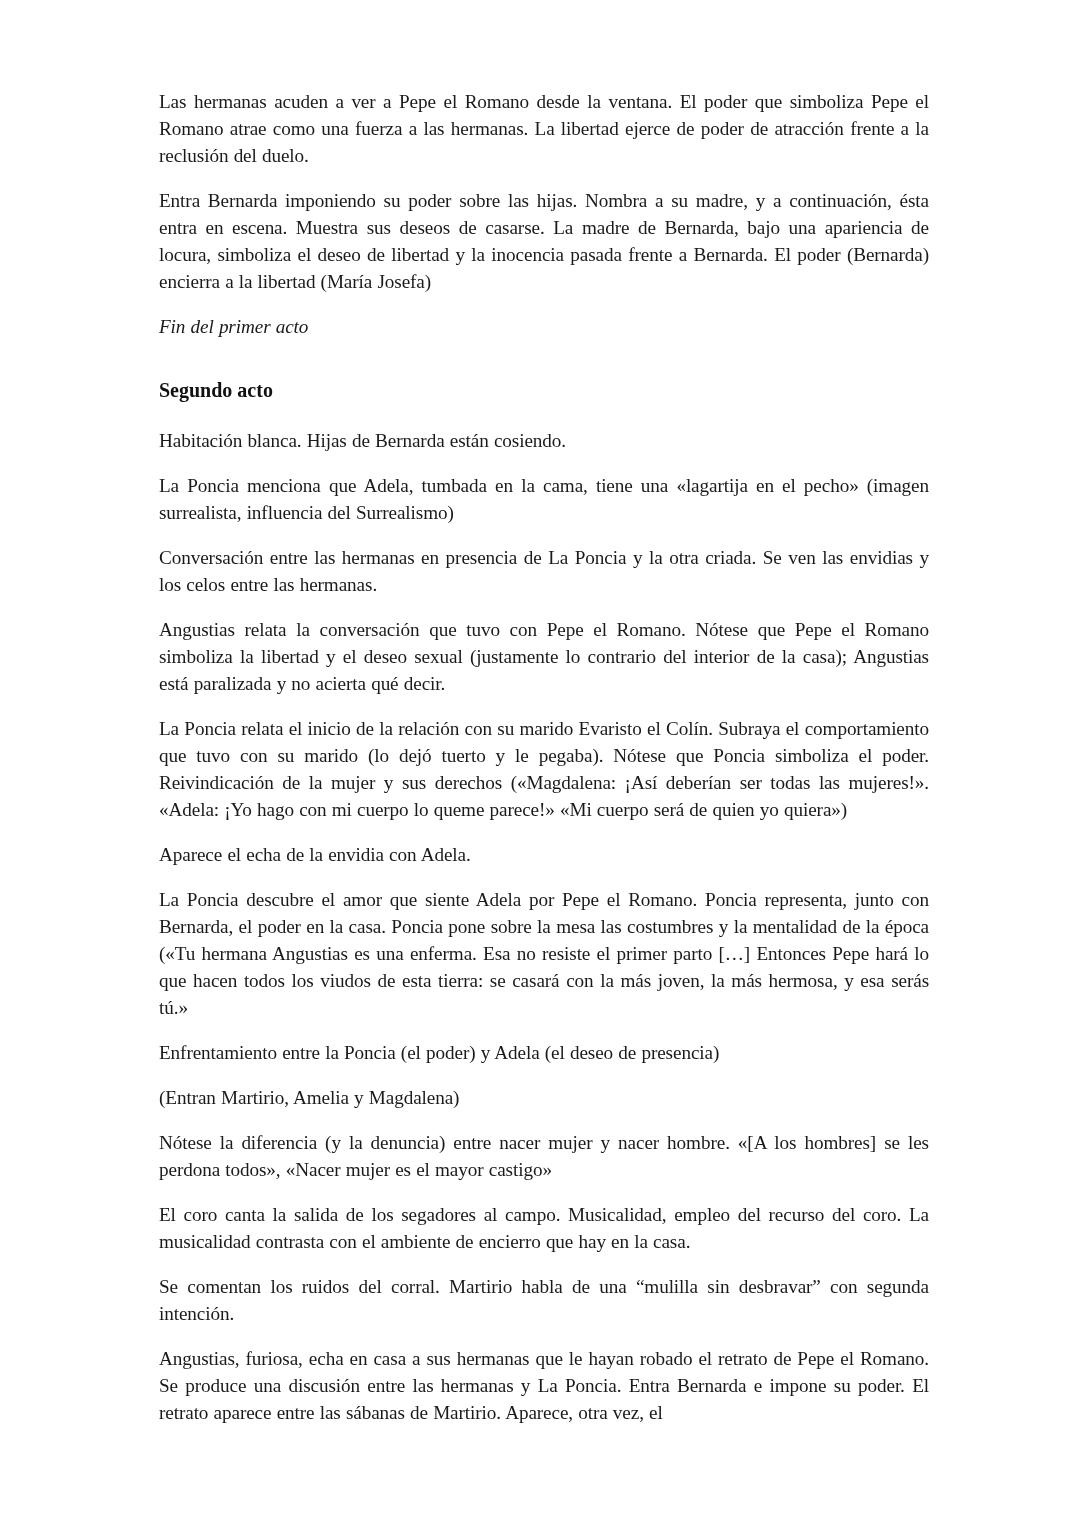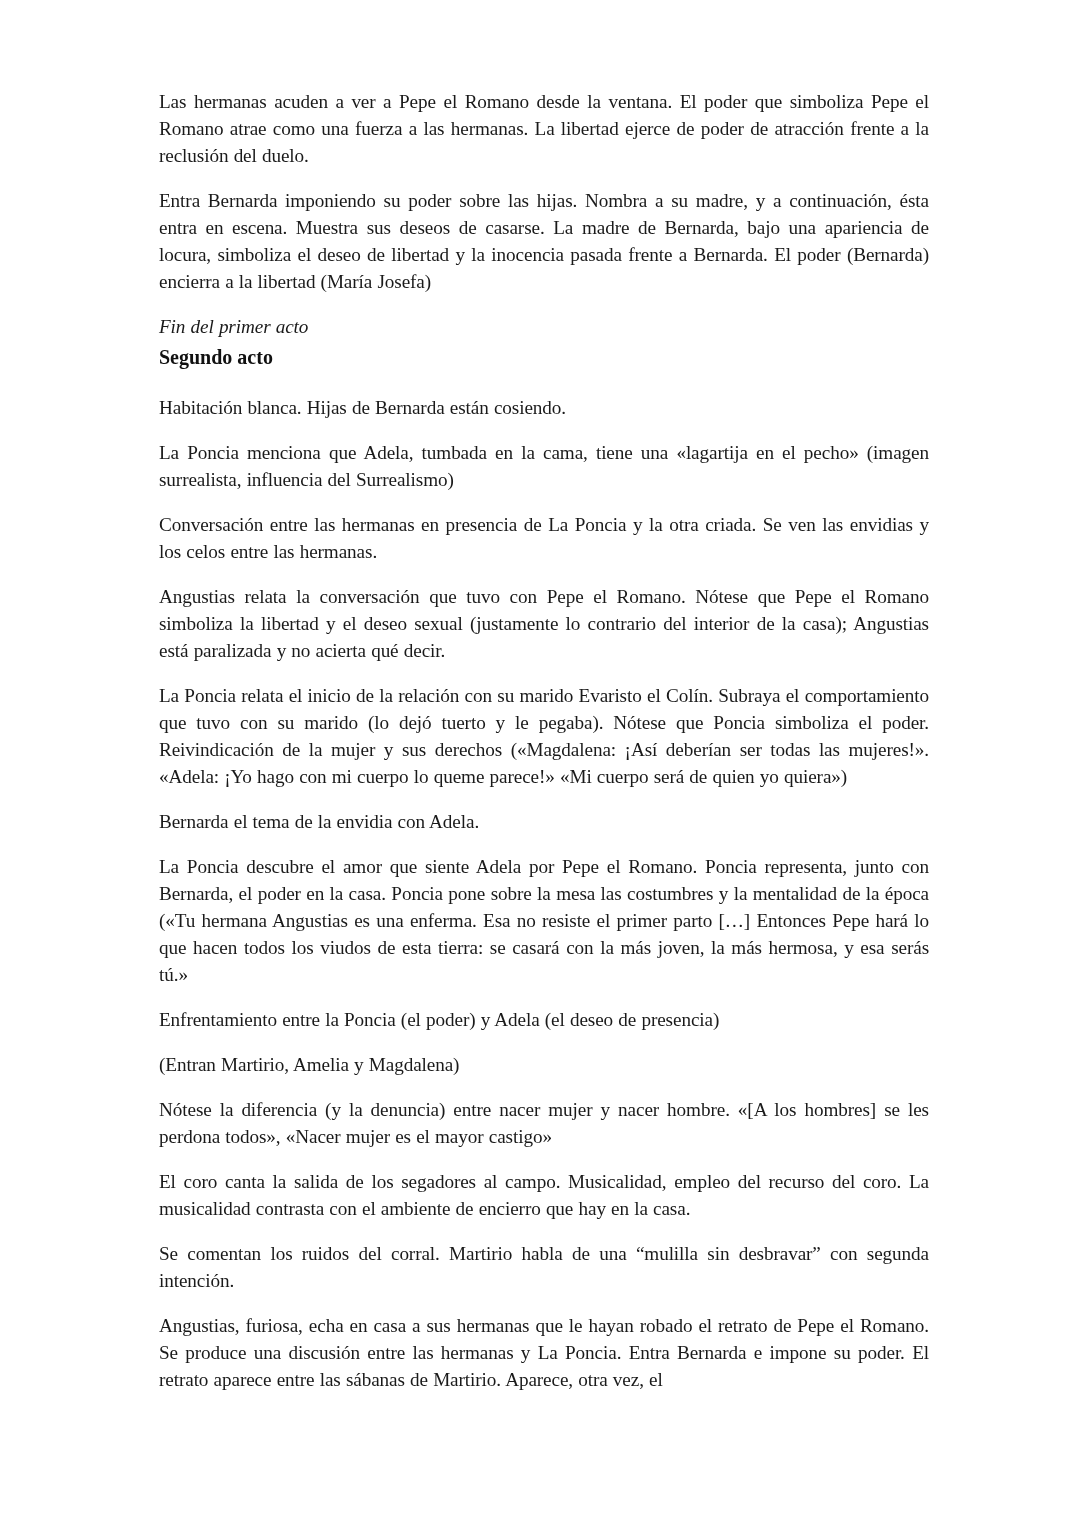--- a/index.html
+++ b/index.html
@@ -24,21 +24,21 @@
     .para {
       margin: 0 0 18px 0;
       font-size: 19.2px;
       line-height: 27px;
       text-align: justify;
       letter-spacing: -0.1px;
       word-spacing: 0.5px;
     }
     .para.italic {
       font-style: italic;
-      margin-bottom: 0;
+      margin-bottom: 33px;
     }
     .heading {
       margin: 0 0 20px 0;
       font-family: "Liberation Serif", "DejaVu Serif", serif;
       font-weight: bold;
       font-size: 20px;
       line-height: 34px;
       color: #111111;
     }
   </style>
@@ -48,21 +48,21 @@
 <div class="page">
   <p class="para">Las hermanas acuden a ver a Pepe el Romano desde la ventana. El poder que simboliza Pepe el Romano atrae como una fuerza a las hermanas. La libertad ejerce de poder de atracción frente a la reclusión del duelo.</p>
   <p class="para">Entra Bernarda imponiendo su poder sobre las hijas. Nombra a su madre, y a continuación, ésta entra en escena. Muestra sus deseos de casarse. La madre de Bernarda, bajo una apariencia de locura, simboliza el deseo de libertad y la inocencia pasada frente a Bernarda. El poder (Bernarda) encierra a la libertad (María Josefa)</p>
   <p class="para italic">Fin del primer acto</p>
   <h2 class="heading">Segundo acto</h2>
   <p class="para">Habitación blanca. Hijas de Bernarda están cosiendo.</p>
   <p class="para">La Poncia menciona que Adela, tumbada en la cama, tiene una «lagartija en el pecho» (imagen surrealista, influencia del Surrealismo)</p>
   <p class="para">Conversación entre las hermanas en presencia de La Poncia y la otra criada. Se ven las envidias y los celos entre las hermanas.</p>
   <p class="para">Angustias relata la conversación que tuvo con Pepe el Romano. Nótese que Pepe el Romano simboliza la libertad y el deseo sexual (justamente lo contrario del interior de la casa); Angustias está paralizada y no acierta qué decir.</p>
   <p class="para">La Poncia relata el inicio de la relación con su marido Evaristo el Colín. Subraya el comportamiento que tuvo con su marido (lo dejó tuerto y le pegaba). Nótese que Poncia simboliza el poder. Reivindicación de la mujer y sus derechos («Magdalena: ¡Así deberían ser todas las mujeres!». «Adela: ¡Yo hago con mi cuerpo lo queme parece!» «Mi cuerpo será de quien yo quiera»)</p>
-  <p class="para">Bernarda el tema de la envidia con Adela.</p>
+  <p class="para">Aparece el echa de la envidia con Adela.</p>
   <p class="para">La Poncia descubre el amor que siente Adela por Pepe el Romano. Poncia representa, junto con Bernarda, el poder en la casa. Poncia pone sobre la mesa las costumbres y la mentalidad de la época («Tu hermana Angustias es una enferma. Esa no resiste el primer parto […] Entonces Pepe hará lo que hacen todos los viudos de esta tierra: se casará con la más joven, la más hermosa, y esa serás tú.»</p>
   <p class="para">Enfrentamiento entre la Poncia (el poder) y Adela (el deseo de presencia)</p>
   <p class="para">(Entran Martirio, Amelia y Magdalena)</p>
   <p class="para">Nótese la diferencia (y la denuncia) entre nacer mujer y nacer hombre. «[A los hombres] se les perdona todos», «Nacer mujer es el mayor castigo»</p>
   <p class="para">El coro canta la salida de los segadores al campo. Musicalidad, empleo del recurso del coro. La musicalidad contrasta con el ambiente de encierro que hay en la casa.</p>
   <p class="para">Se comentan los ruidos del corral. Martirio habla de una “mulilla sin desbravar” con segunda intención.</p>
   <p class="para">Angustias, furiosa, echa en casa a sus hermanas que le hayan robado el retrato de Pepe el Romano. Se produce una discusión entre las hermanas y La Poncia. Entra Bernarda e impone su poder. El retrato aparece entre las sábanas de Martirio. Aparece, otra vez, el</p>
 </div>
 
 </body></html>

